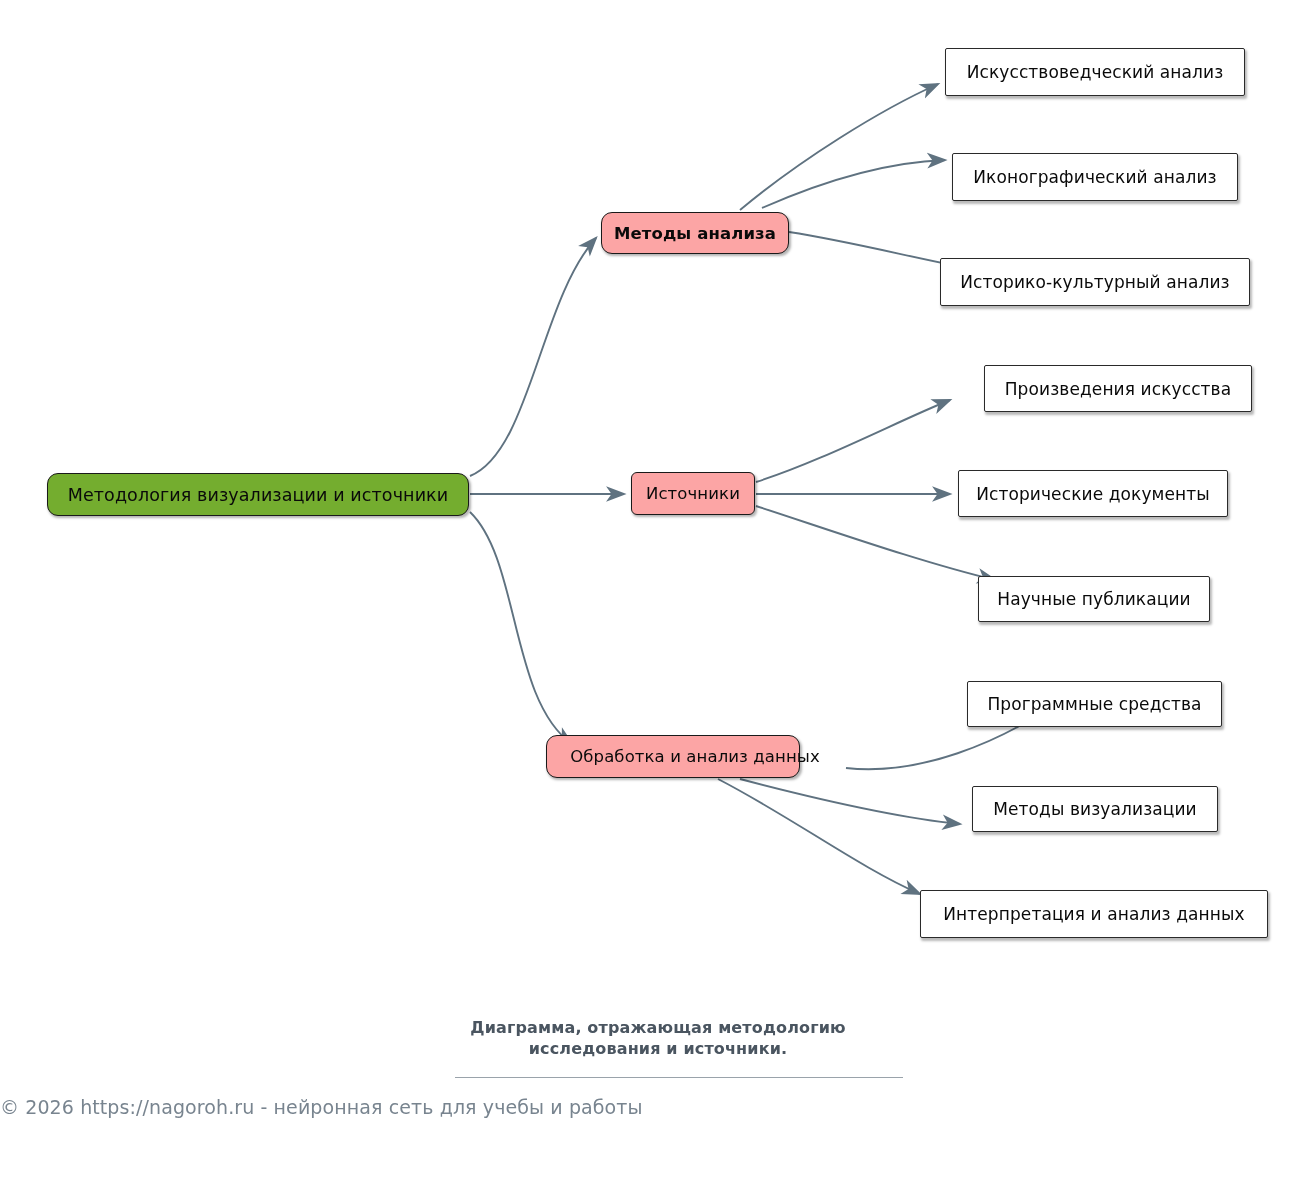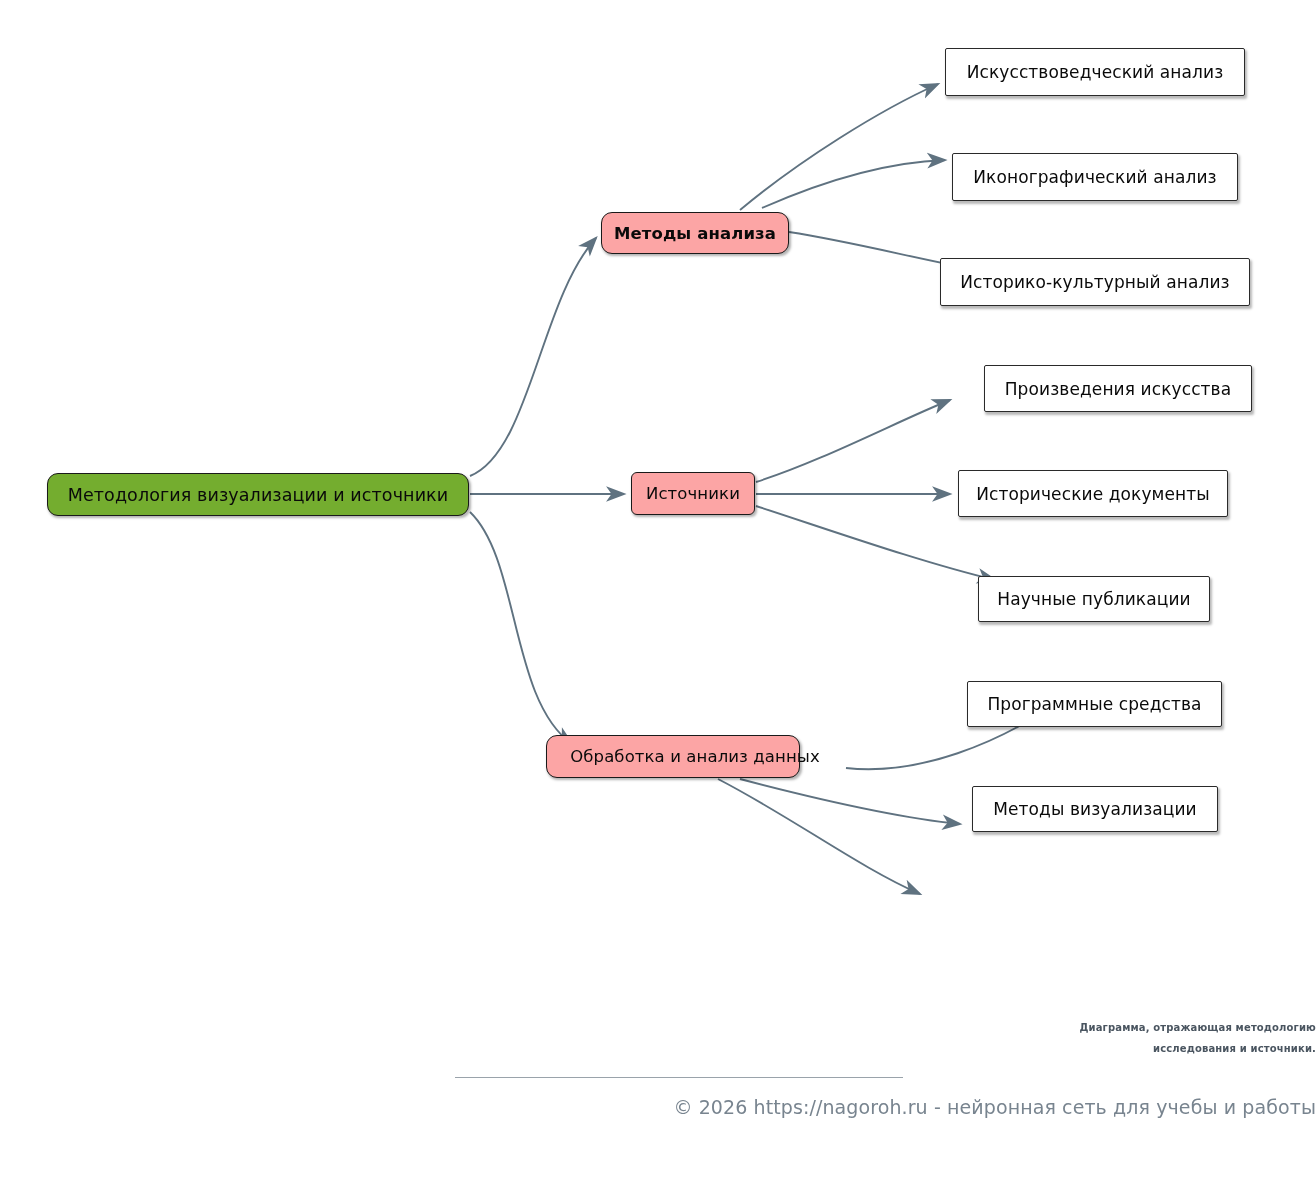--- a/index.html
+++ b/index.html
@@ -61,41 +61,41 @@
     font-size: 17px;
     font-weight: 400;
     border-radius: 2px;
     box-shadow: 1.5px 2.5px 2.5px rgba(0,0,0,0.28);
   }
   #caption {
     position: absolute;
     left: 0;
     top: 1017px;
     width: 1316px;
-    text-align: right;
+    text-align: center;
     color: #4a5560;
-    font-size: 10px;
+    font-size: 16px;
     font-weight: 700;
     line-height: 21px;
     letter-spacing: 0.15px;
   }
   #caption-rule {
     position: absolute;
     left: 455px;
     top: 1077px;
     width: 448px;
     height: 1px;
     background: #9aa3ab;
   }
   #footer {
     position: absolute;
     left: 0;
     top: 1096px;
     width: 1316px;
-    text-align: right;
+    text-align: left;
     color: #78848f;
     font-size: 19px;
     font-weight: 400;
     letter-spacing: 0.1px;
   }
 </style>
 </head>
 <body>
 
 <div id="canvas">
@@ -158,20 +158,23 @@
 
   <div class="node node-branch plain" style="left:546px;top:735px;width:254px;height:43px;padding-left:44px;">
     <span>Обработка и анализ данных</span>
   </div>
   <div class="node node-leaf" style="left:967px;top:681px;width:255px;height:46px;">
     <span>Программные средства</span>
   </div>
   <div class="node node-leaf" style="left:972px;top:786px;width:246px;height:46px;">
     <span>Методы визуализации</span>
   </div>
+  <div class="node node-leaf" style="left:920px;top:890px;width:348px;height:48px;">
+    <span>Интерпретация и анализ данных</span>
+  </div>
 
   <div id="caption">
     <div>Диаграмма, отражающая методологию</div>
     <div>исследования и источники.</div>
   </div>
 
   <div id="caption-rule"></div>
 
   <div id="footer">© 2026 https://nagoroh.ru - нейронная сеть для учебы и работы</div>
 

